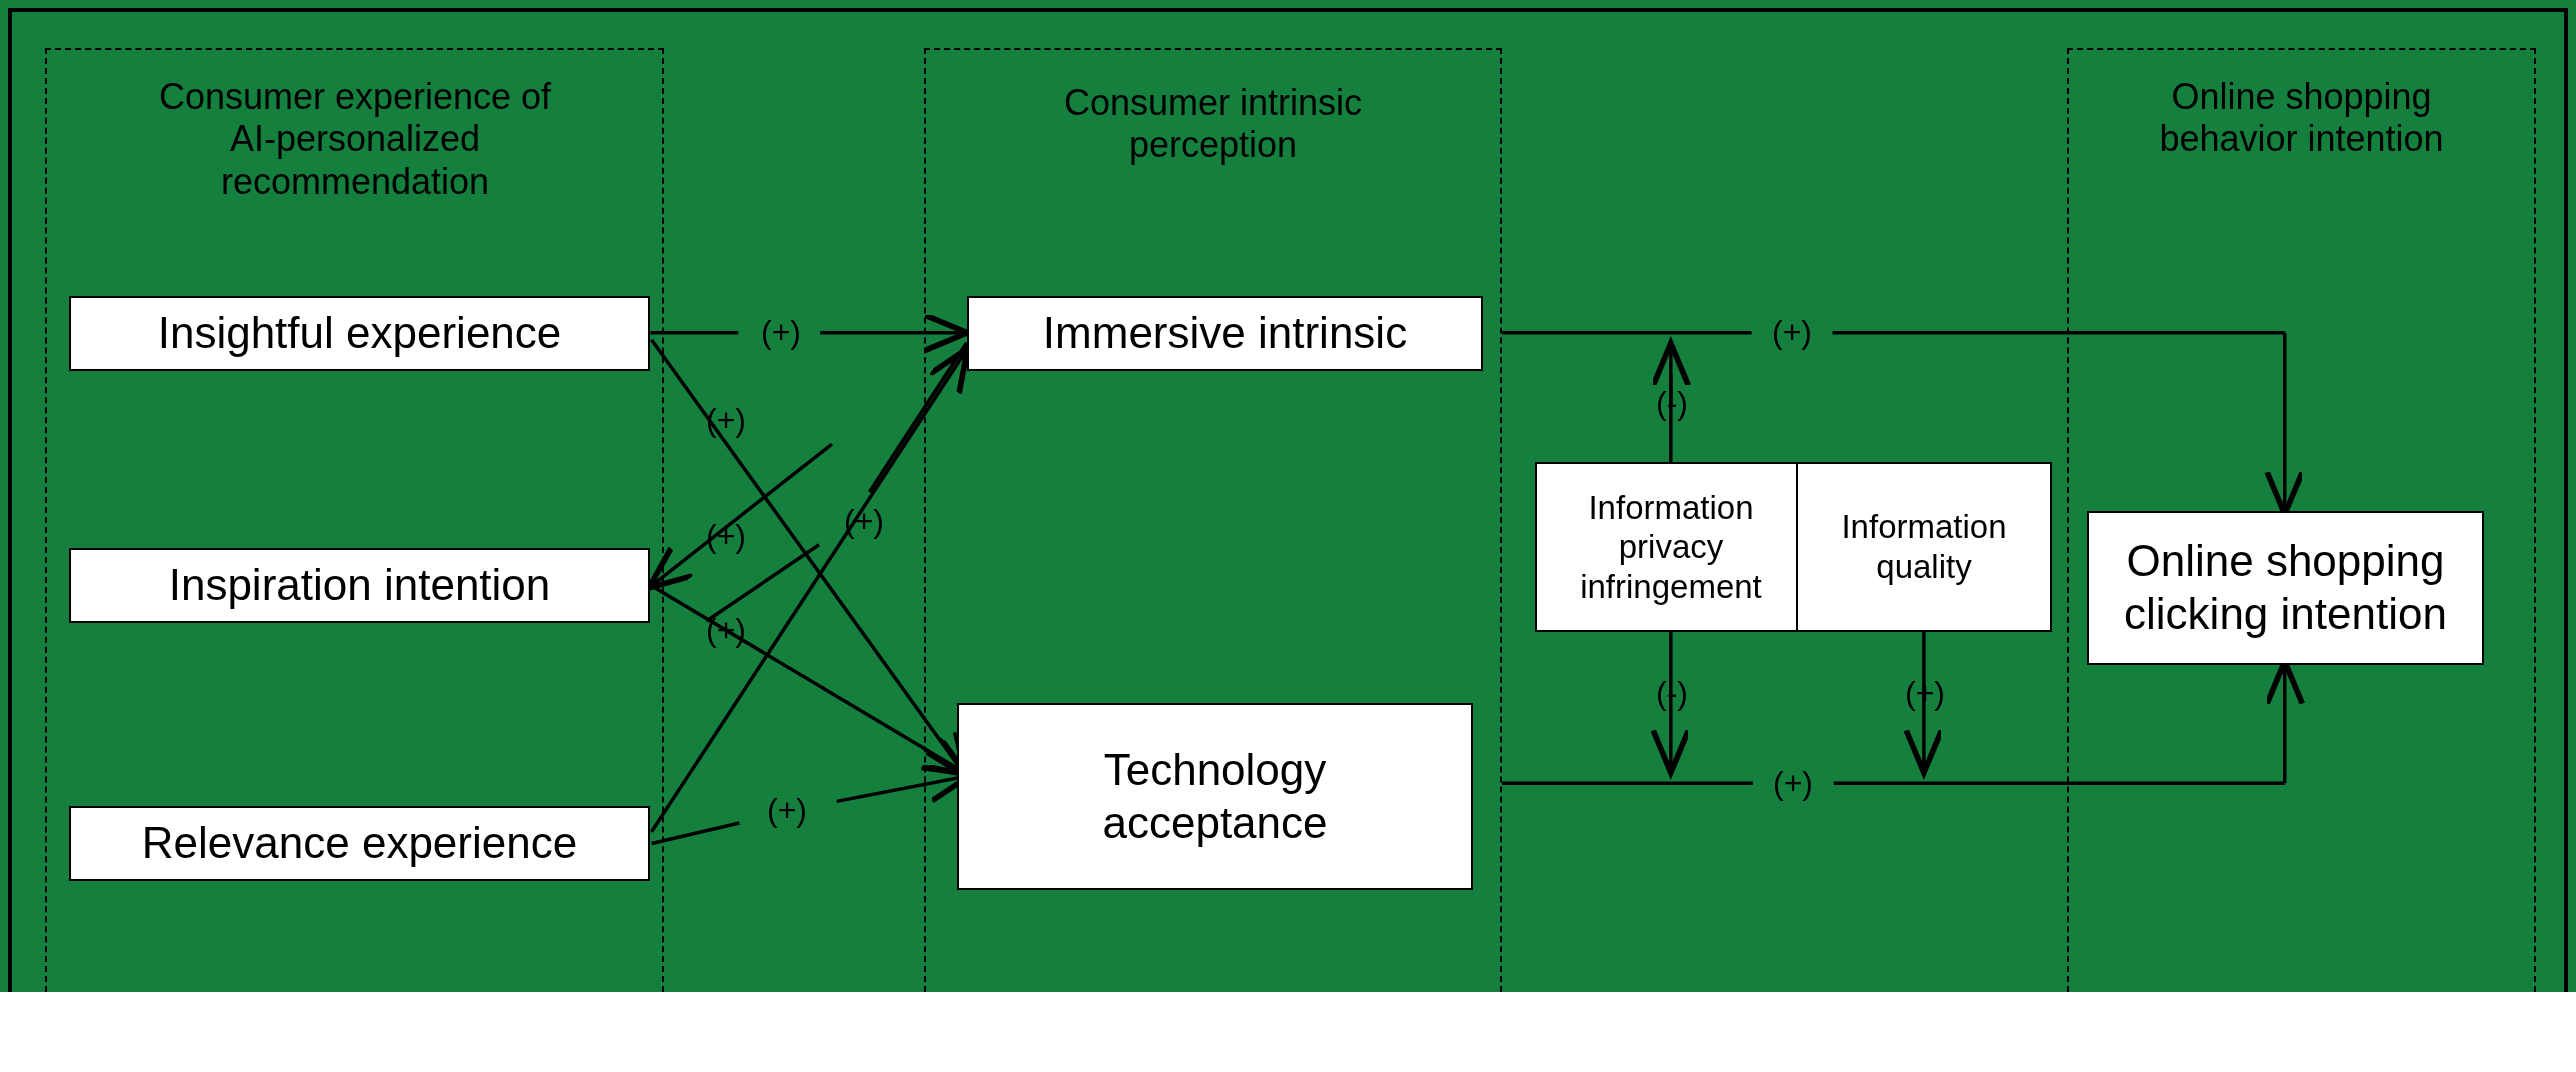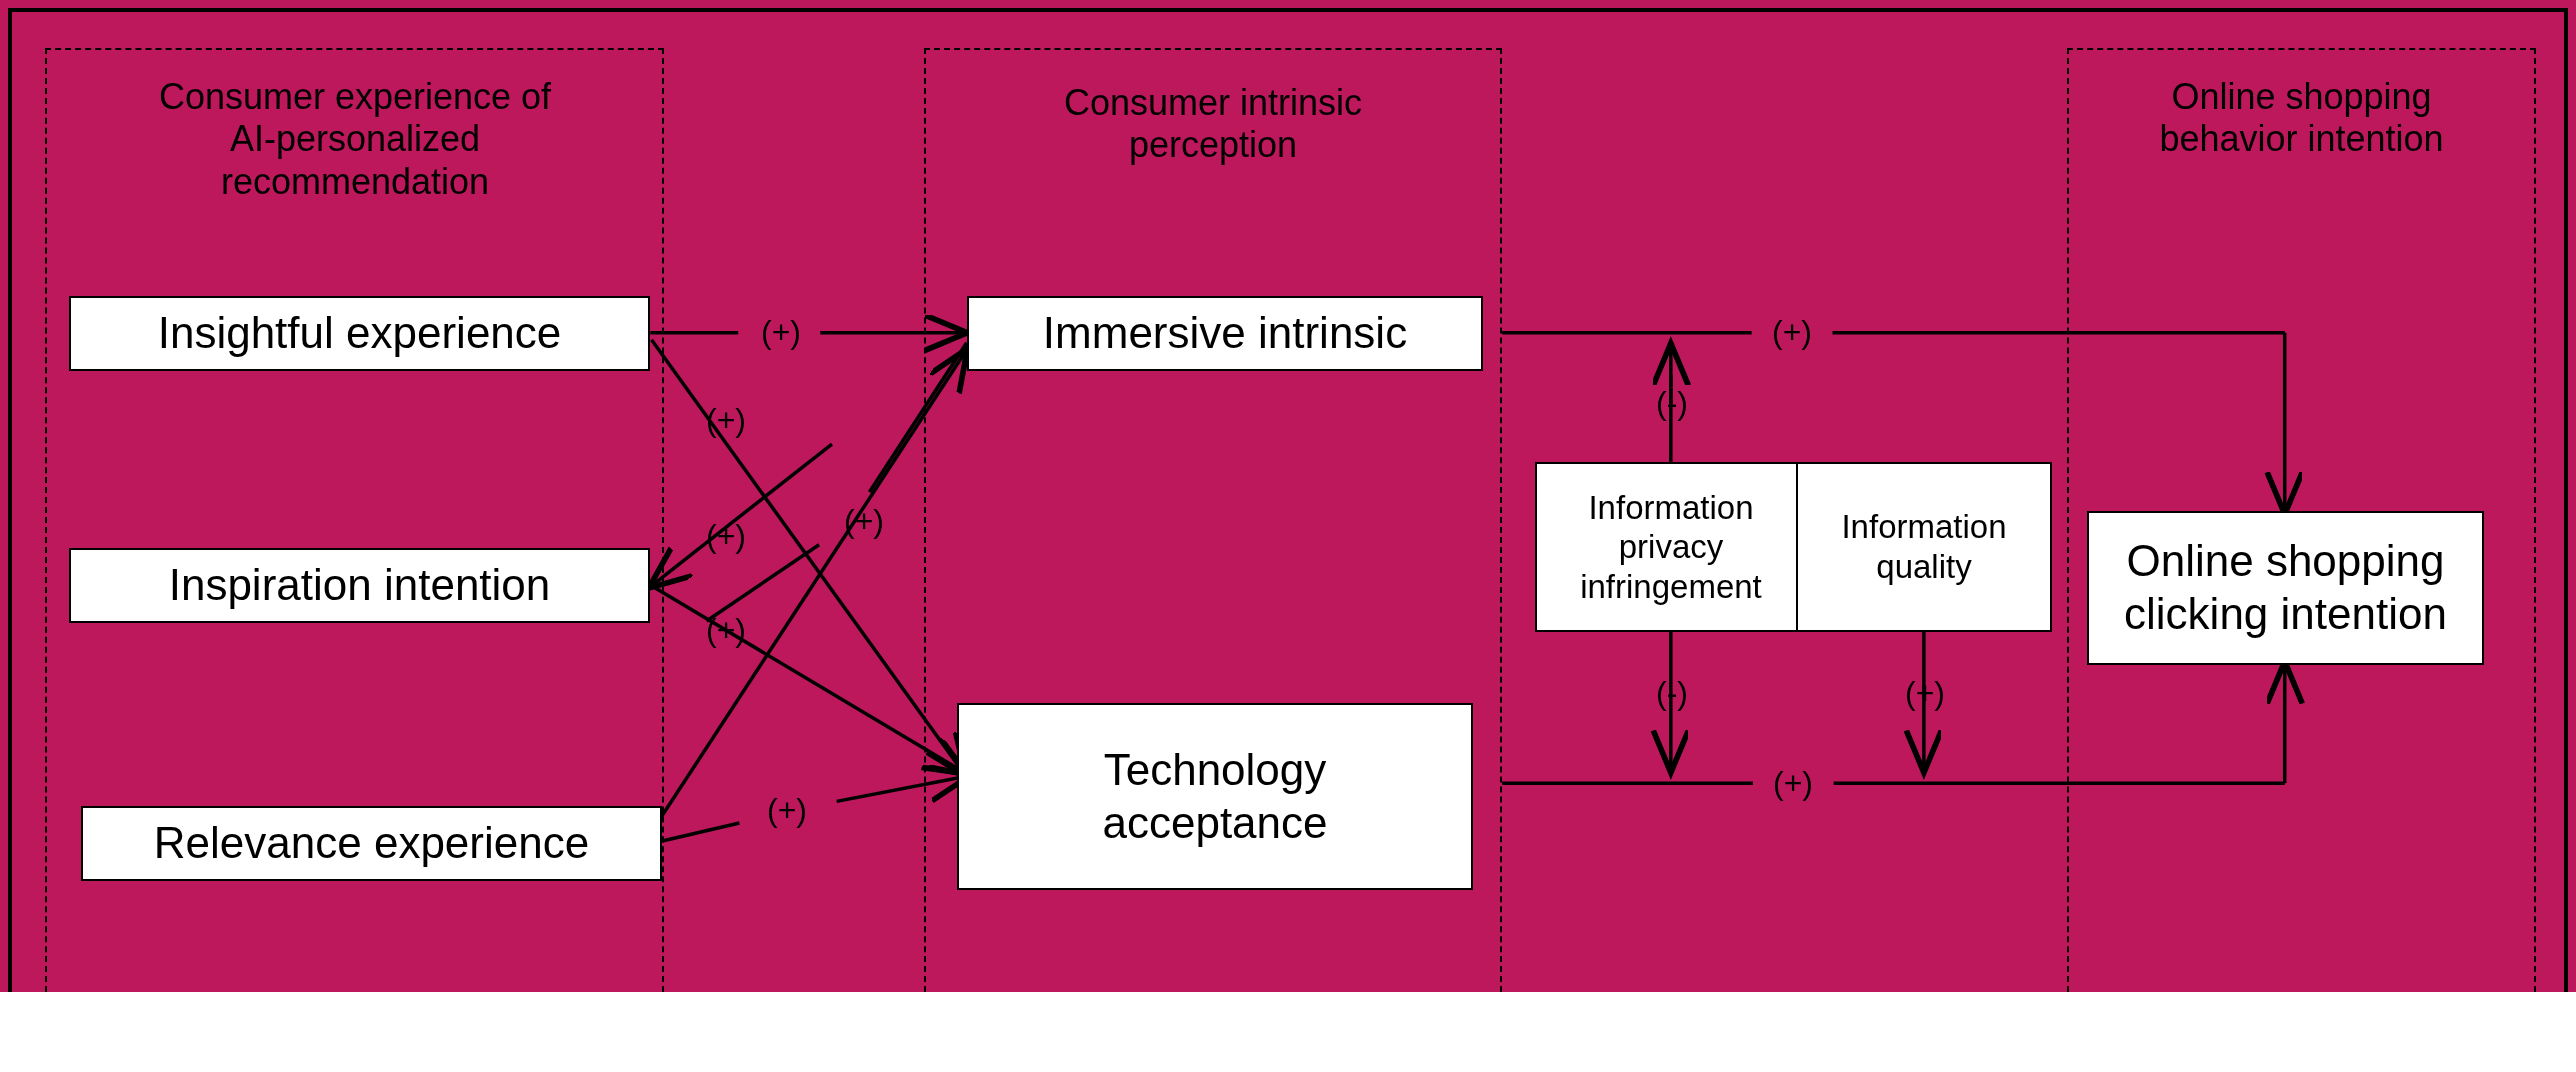--- a/index.html
+++ b/index.html
@@ -5,21 +5,21 @@
 <style>
   html, body {
     margin: 0;
     padding: 0;
     background: #ffffff;
   }
   #stage {
     position: relative;
     width: 2576px;
     height: 992px;
-    background: #be185d;
+    background: #15803d;
     font-family: "Liberation Sans", sans-serif;
     overflow: hidden;
   }
   #outer-frame {
     position: absolute;
     left: 8.2px;
     top: 8.2px;
     width: 2560px;
     height: 1056px;
     border: 4.1px solid #000000;
@@ -128,21 +128,21 @@
       <line x1="2852" y1="1078" x2="2852" y2="1313" marker-end="url(#arrowhead)"></line>
 
       <line x1="3284" y1="1075" x2="3284" y2="1313" marker-end="url(#arrowhead)"></line>
     </g>
   </svg>
 
   <div class="node-box" style="left:69px; top:296px; width:581px; height:75px;">Insightful experience</div>
 
   <div class="node-box" style="left:69px; top:548px; width:581px; height:75px;">Inspiration intention</div>
 
-  <div class="node-box" style="left:69px; top:806px; width:581px; height:75px;margin-left:12px;">Relevance experience</div>
+  <div class="node-box" style="left:69px; top:806px; width:581px; height:75px;">Relevance experience</div>
 
   <div class="node-box" style="left:967px; top:296px; width:516px; height:75px;">Immersive intrinsic</div>
 
   <div class="node-box" style="left:957px; top:703px; width:516px; height:187px;">Technology
 acceptance</div>
 
   <div class="node-box" style="left:1535px; top:462px; width:272px; height:170px; font-size:33px;">Information
 privacy
 infringement</div>
 

